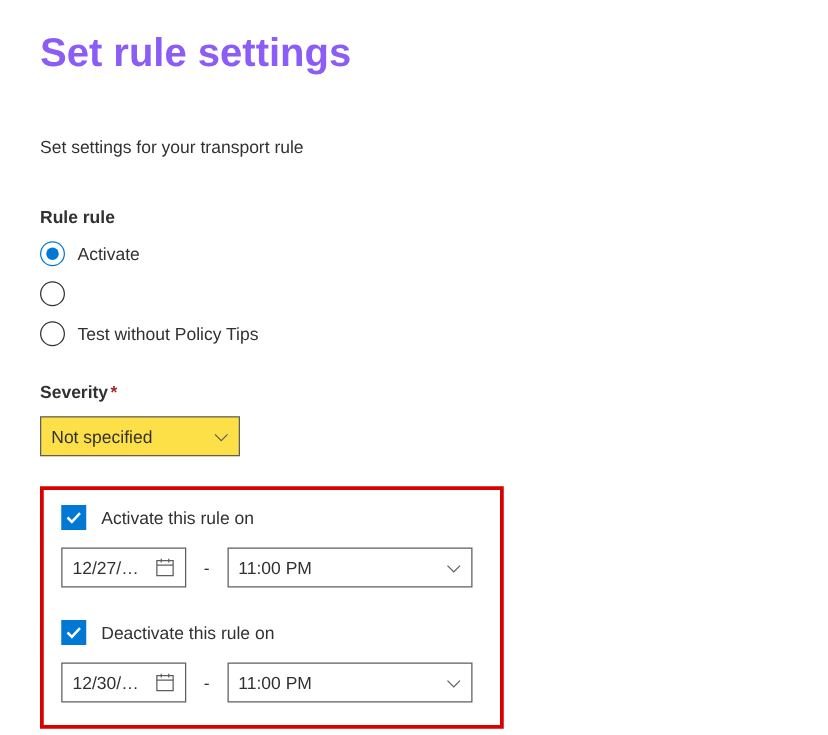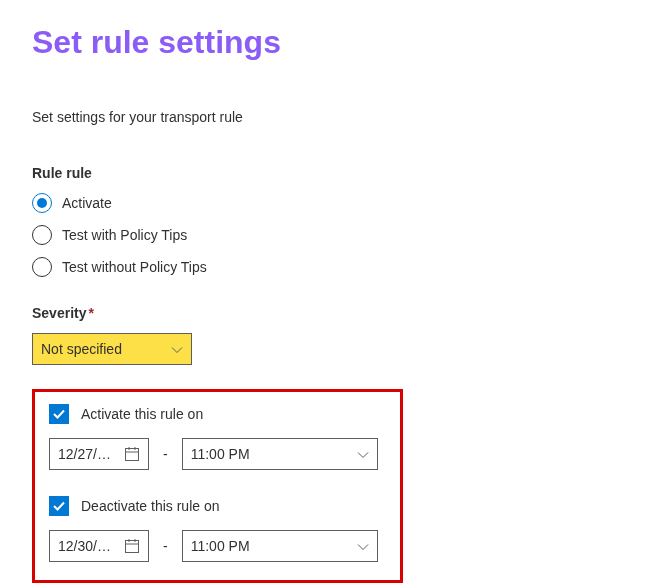--- a/index.html
+++ b/index.html
@@ -114,21 +114,20 @@
 
 <div class="section-label">Rule rule</div>
 
 <div class="radio-group">
   <div class="radio-row">
     <div class="radio selected"></div>
     <span class="radio-label">Activate</span>
   </div>
   <div class="radio-row">
     <div class="radio"></div>
-    <span class="radio-label">Test with Policy Tips</span>
   </div>
   <div class="radio-row">
     <div class="radio"></div>
     <span class="radio-label">Test without Policy Tips</span>
   </div>
 </div>
 
 <div class="section-label">
   <span>Severity</span><span class="required-mark">*</span>
 </div>

